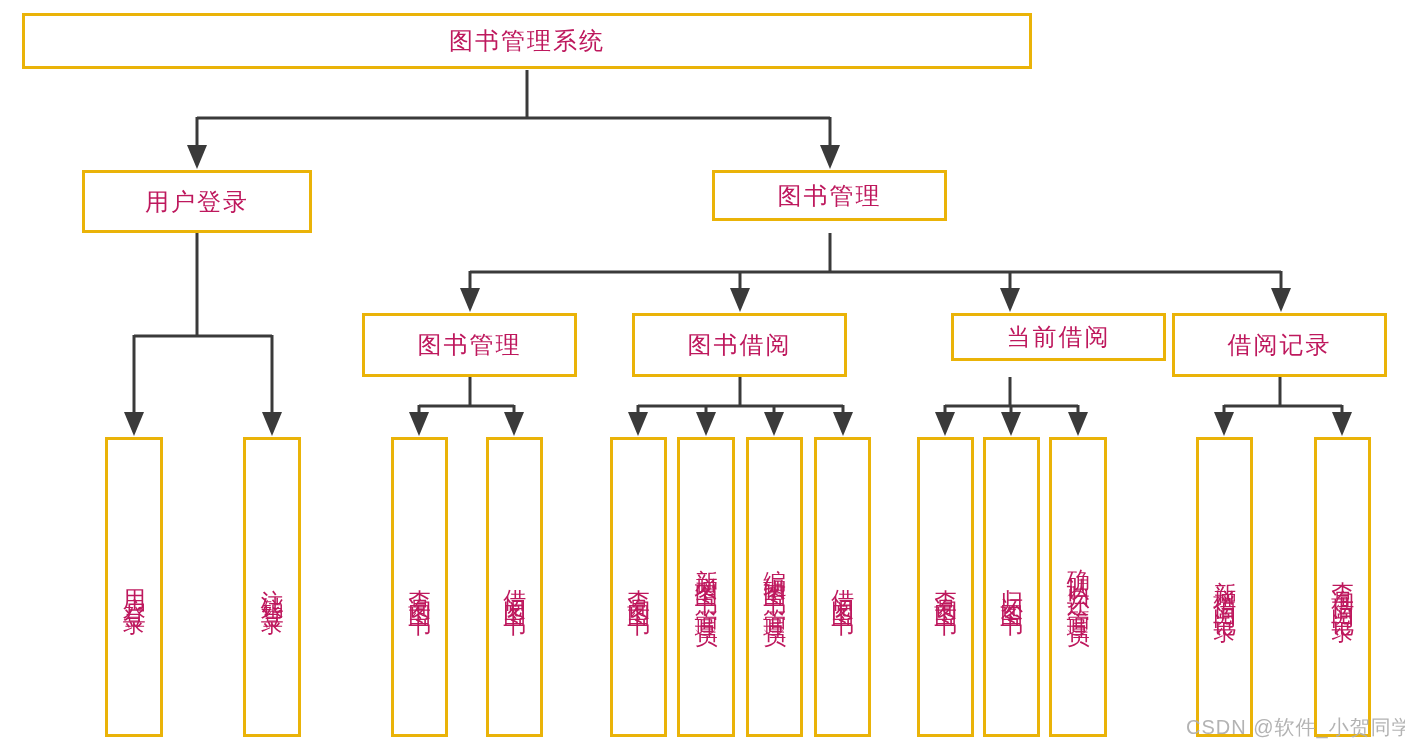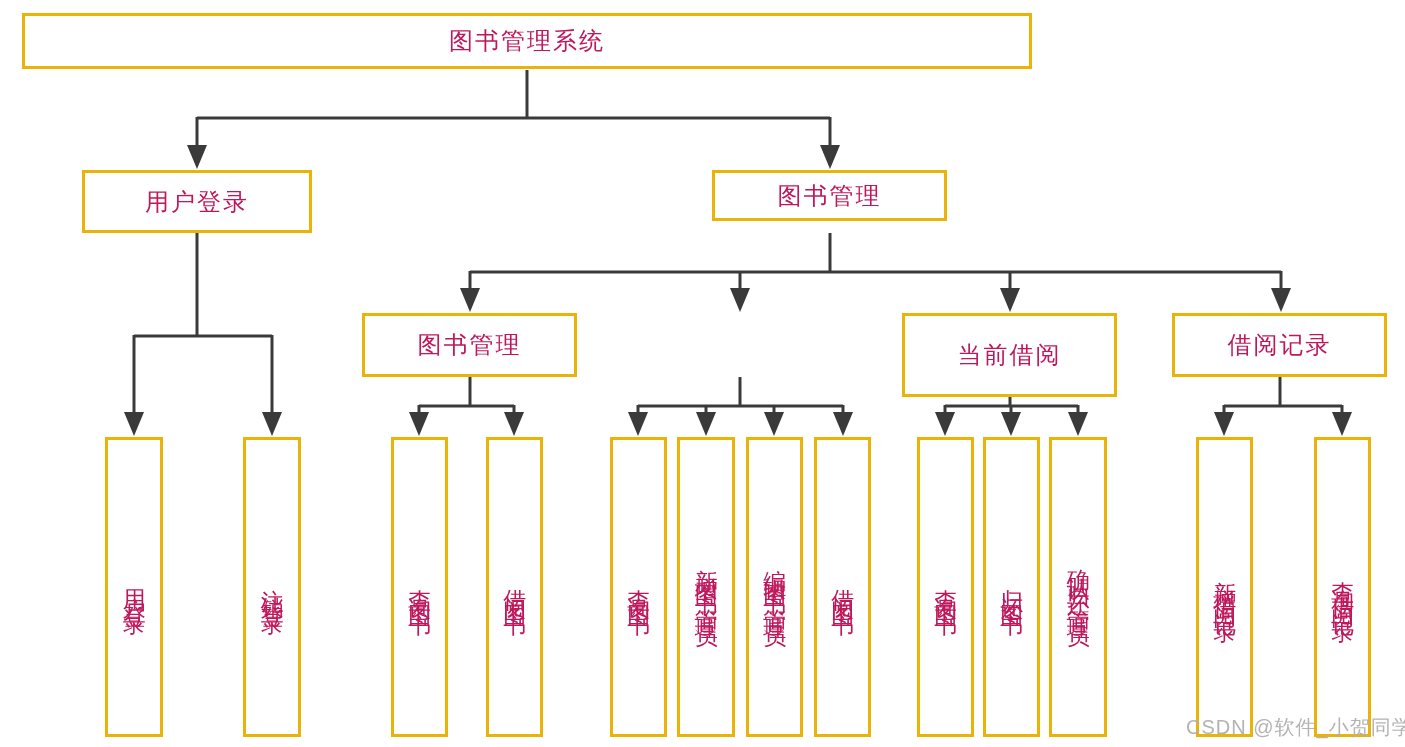--- a/index.html
+++ b/index.html
@@ -110,21 +110,22 @@
     <path class="f" d="M1214 412 h20 L1224 436 Z"></path>
     <path class="f" d="M1332 412 h20 L1342 436 Z"></path>
   </svg>
 
   <div class="box h" style="left:22px;top:13px;width:1010px;height:56px">图书管理系统</div>
 
   <div class="box h" style="left:82px;top:170px;width:230px;height:63px">用户登录</div>
   <div class="box h" style="left:712px;top:170px;width:235px;height:51px">图书管理</div>
 
   <div class="box h" style="left:362px;top:313px;width:215px;height:64px">图书管理</div>
-  <div class="box h" style="left:902px;top:313px;width:215px;height:84px">当前借阅</div>
+  <div class="box h" style="left:632px;top:313px;width:215px;height:64px">图书借阅</div>
+  <div class="box h" style="left:951px;top:313px;width:215px;height:48px">当前借阅</div>
   <div class="box h" style="left:1172px;top:313px;width:215px;height:64px">借阅记录</div>
 
   <div class="box v" style="left:105px;top:437px;width:58px;height:300px">用户登录</div>
   <div class="box v" style="left:243px;top:437px;width:58px;height:300px">注销登录</div>
 
   <div class="box v" style="left:391px;top:437px;width:57px;height:300px">查询图书</div>
   <div class="box v" style="left:486px;top:437px;width:57px;height:300px">借阅图书</div>
 
   <div class="box v" style="left:610px;top:437px;width:57px;height:300px">查询图书</div>
   <div class="box v" style="left:677px;top:437px;width:58px;height:300px">新增图书（管理员）</div>

